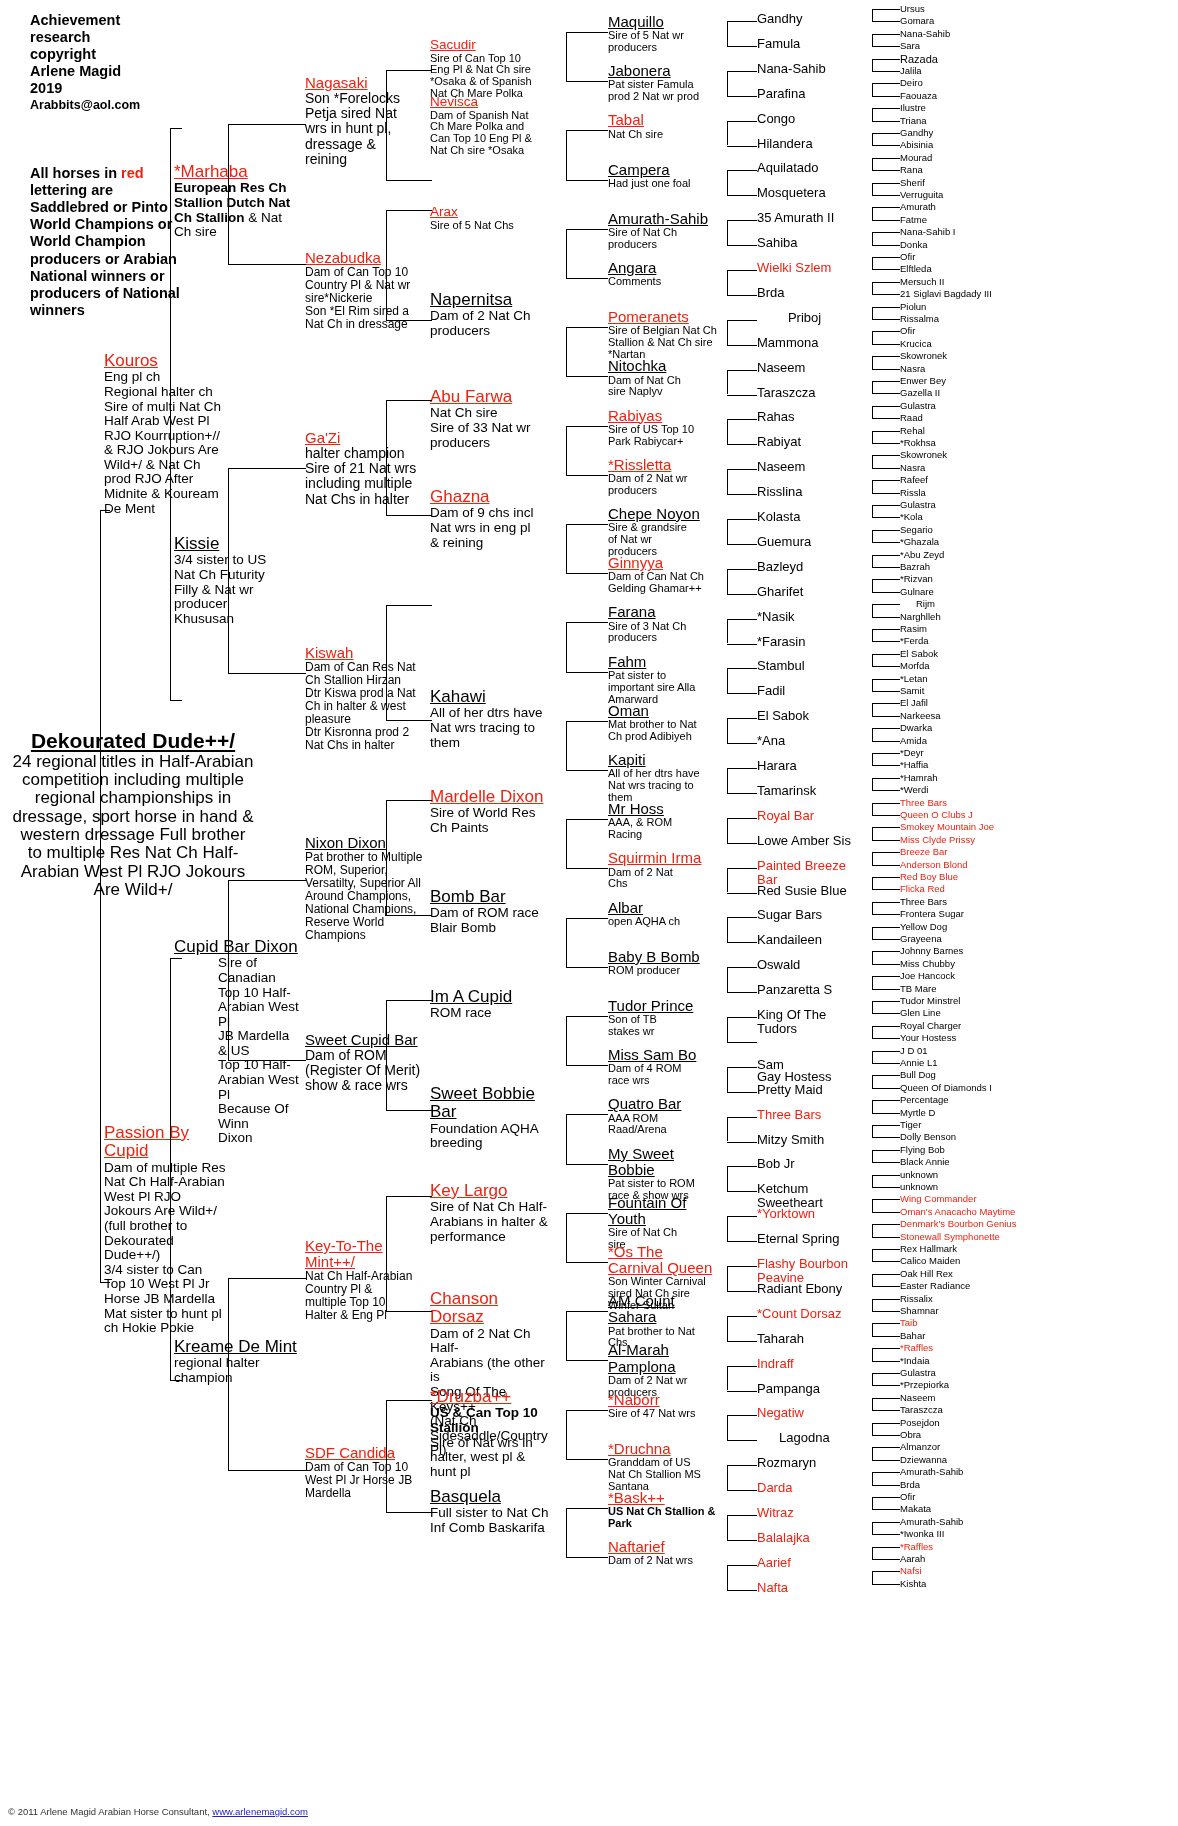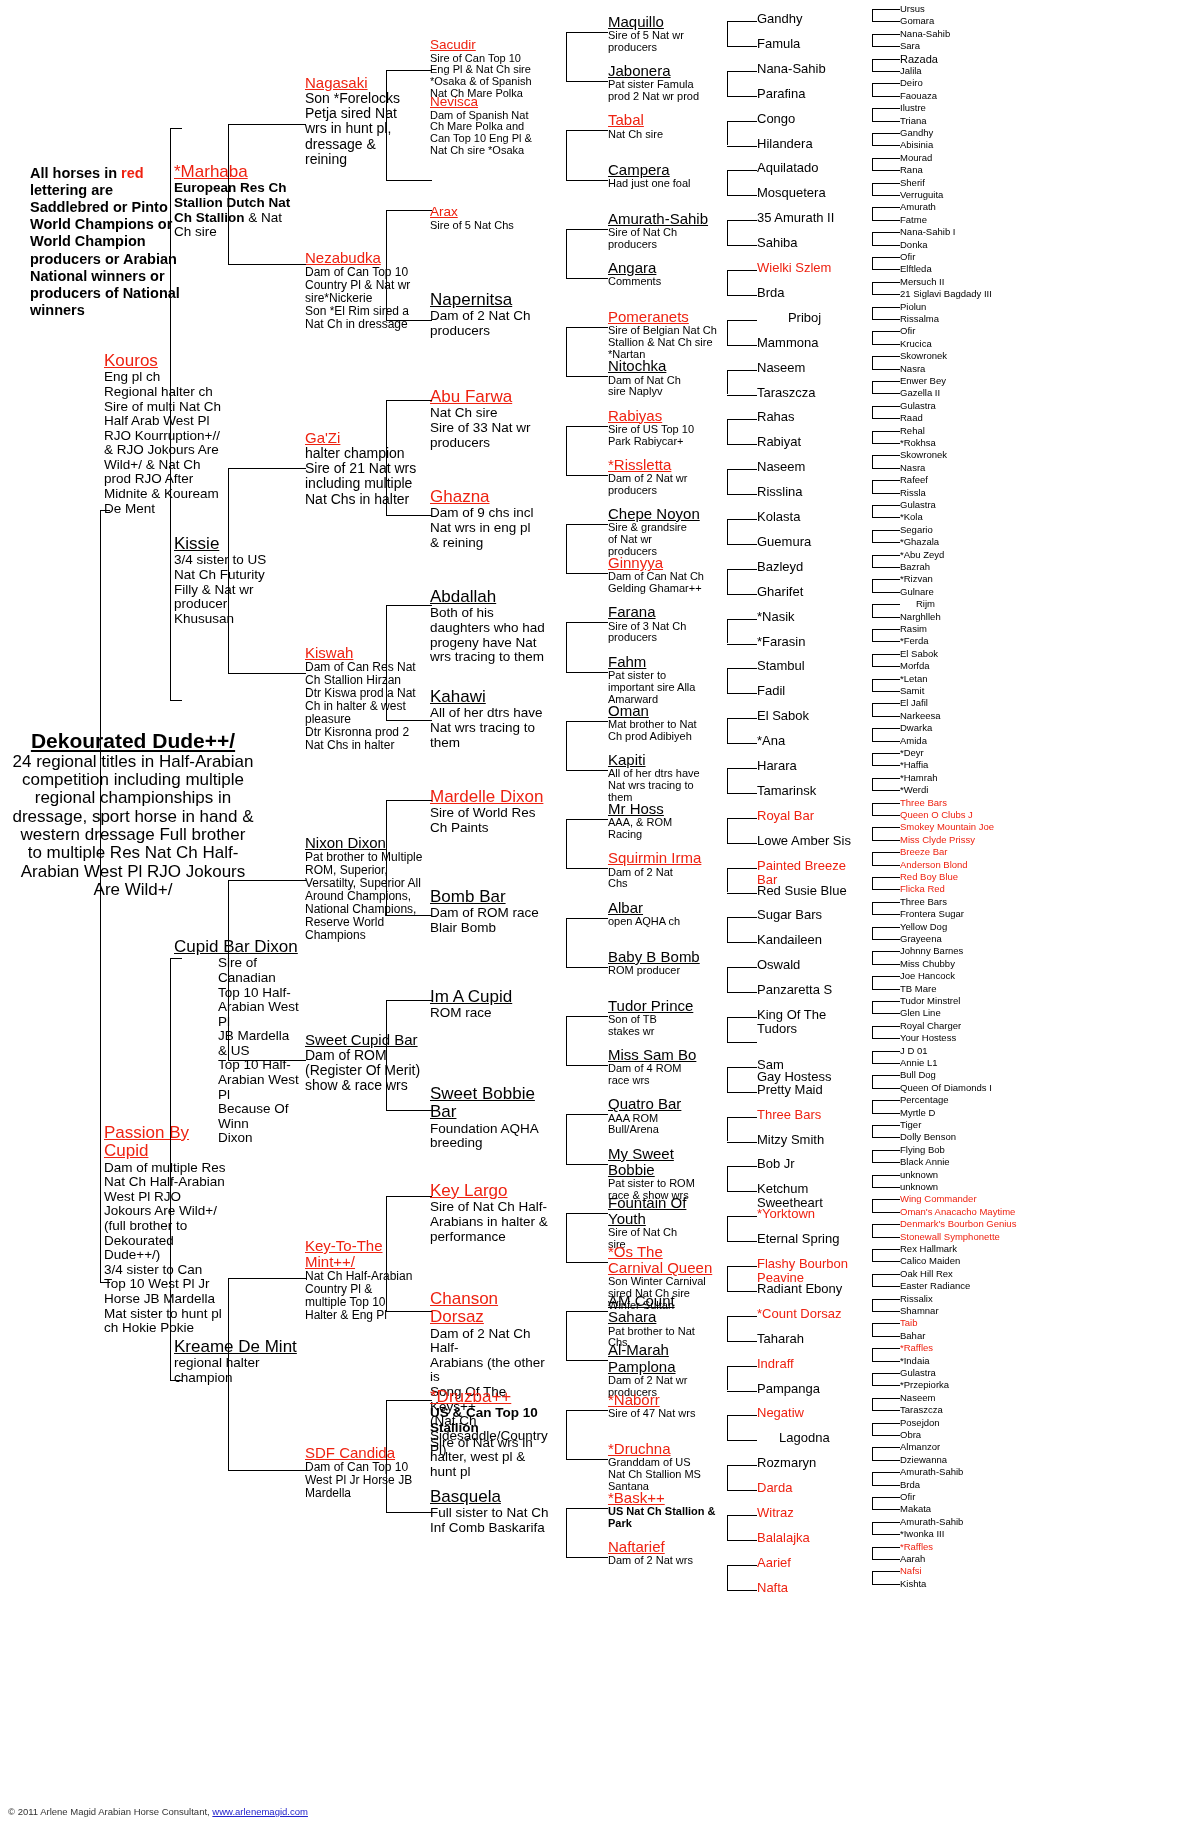--- a/index.html
+++ b/index.html
@@ -31,20 +31,28 @@
   .h{height:1px;}
   .v{width:1px;}
   .footer{position:absolute;left:8px;top:1806px;font-size:9.5px;color:#333;}
   .footer a{color:#2222cc;}
 </style>
 </head>
 <body>
 
 <div class="page">
 
+  <div class="legend" style="left:30px;top:12px;width:150px;">
+    <div>Achievement</div>
+    <div>research</div>
+    <div>copyright</div>
+    <div>Arlene Magid</div>
+    <div>2019</div>
+    <div class="small">Arabbits@aol.com</div>
+  </div>
 
   <div class="legend" style="left:30px;top:165px;width:158px;">
     <span>All horses in </span><span class="red">red</span><span> lettering are Saddlebred or Pinto World Champions or World Champion producers or Arabian National winners or producers of National winners</span>
   </div>
 
   <div class="node g1" style="left:12px;top:730px;width:242px;">
     <span class="nm blk">Dekourated Dude++/</span>
     <span class="dsc">24 regional titles in Half-Arabian competition including multiple regional championships in dressage, sport horse in hand &amp; western dressage Full brother to multiple Res Nat Ch Half-Arabian West Pl RJO Jokours Are Wild+/</span>
   </div>
 
@@ -197,27 +205,20 @@
     <span class="dsc" style="white-space:pre-line;font-size:13.5px;">Nat Ch sire
 Sire of 33 Nat wr
 producers</span>
   </div>
   <div class="node g5" style="left:430px;top:488px;width:118px;">
     <span class="nm red" style="font-size:17px;">Ghazna</span>
     <span class="dsc" style="white-space:pre-line;font-size:13.5px;">Dam of 9 chs incl
 Nat wrs in eng pl
 &amp; reining</span>
   </div>
-  <div class="node g5" style="left:430px;top:588px;width:118px;">
-    <span class="nm blk" style="font-size:17px;">Abdallah</span>
-    <span class="dsc" style="white-space:pre-line;font-size:13.5px;">Both of his
-daughters who had
-progeny have Nat
-wrs tracing to them</span>
-  </div>
   <div class="node g5" style="left:430px;top:688px;width:118px;">
     <span class="nm blk" style="font-size:17px;">Kahawi</span>
     <span class="dsc" style="white-space:pre-line;font-size:13.5px;">All of her dtrs have
 Nat wrs tracing to
 them</span>
   </div>
   <div class="node g5" style="left:430px;top:788px;width:125px;">
     <span class="nm red" style="font-size:17px;">Mardelle Dixon</span>
     <span class="dsc" style="white-space:pre-line;font-size:13.5px;">Sire of World Res
 Ch Paints</span>
@@ -368,21 +369,21 @@
 stakes wr</span>
       </div>
       <div class="node g6" style="left: 608px; top: 1047.2px; width: 112px;">
         <span class="nm blk" style="text-decoration: underline; font-size: 15px;">Miss Sam Bo</span>
         <span class="dsc" style="white-space: pre-line; font-size: 11px;">Dam of 4 ROM
 race wrs</span>
       </div>
       <div class="node g6" style="left: 608px; top: 1096.4px; width: 112px;">
         <span class="nm blk" style="text-decoration: underline; font-size: 15px;">Quatro Bar</span>
         <span class="dsc" style="white-space: pre-line; font-size: 11px;">AAA ROM
-Bull/Arena</span>
+Raad/Arena</span>
       </div>
       <div class="node g6" style="left: 608px; top: 1145.6px; width: 112px;">
         <span class="nm blk" style="text-decoration: underline; font-size: 15px;">My Sweet Bobbie</span>
         <span class="dsc" style="white-space: pre-line; font-size: 11px;">Pat sister to ROM
 race &amp; show wrs</span>
       </div>
       <div class="node g6" style="left: 608px; top: 1194.8px; width: 112px;">
         <span class="nm blk" style="text-decoration: underline; font-size: 15px;">Fountain Of Youth</span>
         <span class="dsc" style="white-space: pre-line; font-size: 11px;">Sire of Nat Ch
 sire</span>

